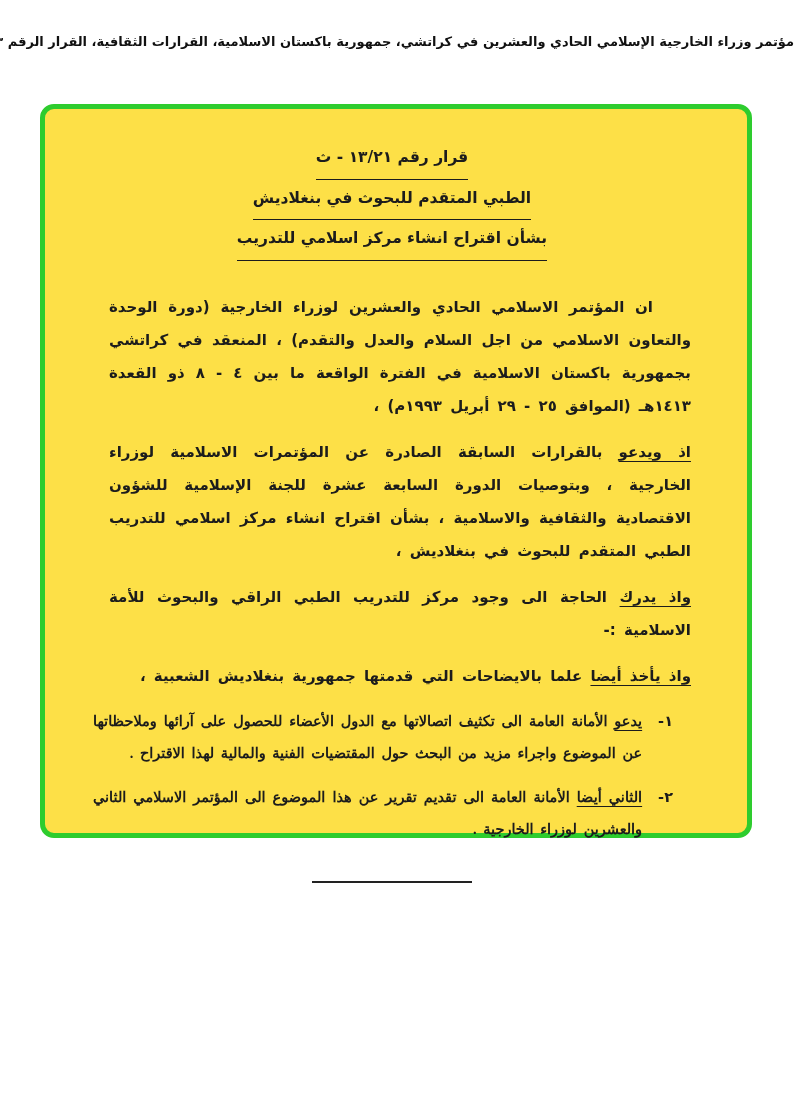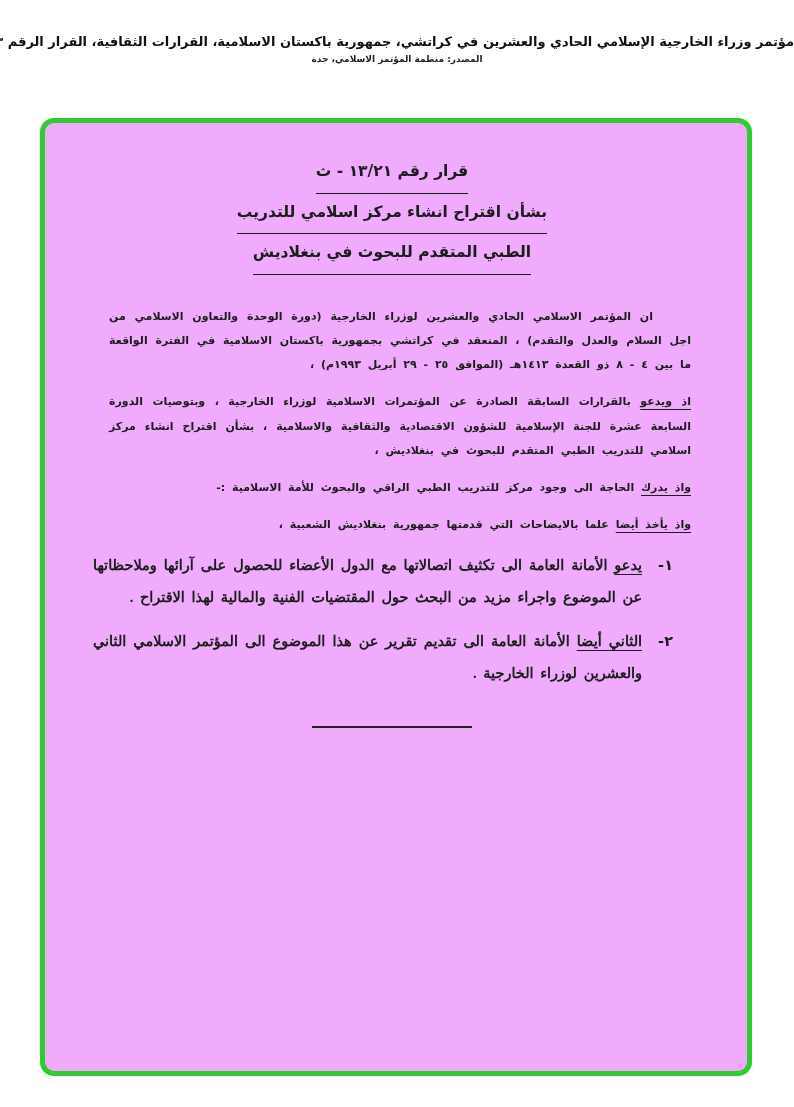--- a/index.html
+++ b/index.html
@@ -32,48 +32,48 @@
   }
   .top-header .l2 {
     font-size: 9px;
     font-weight: bold;
     margin-top: 5px;
     color: #222222;
   }
   
   .frame {
     position: absolute;
-    top: 118px;
+    top: 104px;
     left: 40px;
     width: 712px;
-    height: 958px;
+    height: 734px;
     box-sizing: border-box;
     border: 5px solid #2ecc2e;
     border-radius: 14px;
-    background: #f0abfc;
+    background: #fde047;
   }
   .doc {
     direction: rtl;
     padding: 30px 56px 0 48px;
     color: #1c1c1c;
     font-weight: bold;
   }
   .title {
     text-align: center;
     margin-bottom: 30px;
   }
   .title .t-row { line-height: 2.3; }
   .title .t-line {
     display: inline-block;
     font-size: 15.5px;
     border-bottom: 1.6px solid #1c1c1c;
     padding-bottom: 3px;
   }
   .para {
-    font-size: 11px;
+    font-size: 15px;
     line-height: 2.2;
     text-align: justify;
     margin: 0 0 13px 16px;
     word-spacing: 3px;
   }
   .para.indent { text-indent: 38px; }
   .lead {
     text-decoration: underline;
     text-underline-offset: 4px;
   }
@@ -97,30 +97,29 @@
     margin: 36px auto 0 auto;
   }
 </style>
 </head>
 <body>
 
 <div class="page">
 
   <div class="top-header">
     <div class="l1">مؤتمر وزراء الخارجية الإسلامي الحادي والعشرين في كراتشي، جمهورية باكستان الاسلامية، القرارات الثقافية، القرار الرقم ٢١/١٣-ث</div>
-    <div class="l2">المصدر: منظمة المؤتمر الاسلامي، جدة</div>
   </div>
 
   <div class="frame">
     <div class="doc">
 
       <div class="title">
         <div class="t-row"><span class="t-line">قرار رقم ١٣/٢١ - ث</span></div>
+        <div class="t-row"><span class="t-line">الطبي المتقدم للبحوث في بنغلاديش</span></div>
         <div class="t-row"><span class="t-line">بشأن اقتراح انشاء مركز اسلامي للتدريب</span></div>
-        <div class="t-row"><span class="t-line">الطبي المتقدم للبحوث في بنغلاديش</span></div>
       </div>
 
       <p class="para indent"><span>ان المؤتمر الاسلامي الحادي والعشرين لوزراء الخارجية (دورة الوحدة والتعاون الاسلامي من اجل السلام والعدل والتقدم) ، المنعقد في كراتشي بجمهورية باكستان الاسلامية في الفترة الواقعة ما بين ٤ - ٨ ذو القعدة ١٤١٣هـ (الموافق ٢٥ - ٢٩ أبريل ١٩٩٣م) ،</span></p>
 
       <p class="para"><span class="lead">اذ ويدعو</span> <span>بالقرارات السابقة الصادرة عن المؤتمرات الاسلامية لوزراء الخارجية ، وبتوصيات الدورة السابعة عشرة للجنة الإسلامية للشؤون الاقتصادية والثقافية والاسلامية ، بشأن اقتراح انشاء مركز اسلامي للتدريب الطبي المتقدم للبحوث في بنغلاديش ،</span></p>
 
 
       <p class="para"><span class="lead">واذ يدرك</span> <span>الحاجة الى وجود مركز للتدريب الطبي الراقي والبحوث للأمة الاسلامية :-</span></p>
 
       <p class="para"><span class="lead">واذ يأخذ أيضا</span> <span>علما بالايضاحات التي قدمتها جمهورية بنغلاديش الشعبية ،</span></p>

